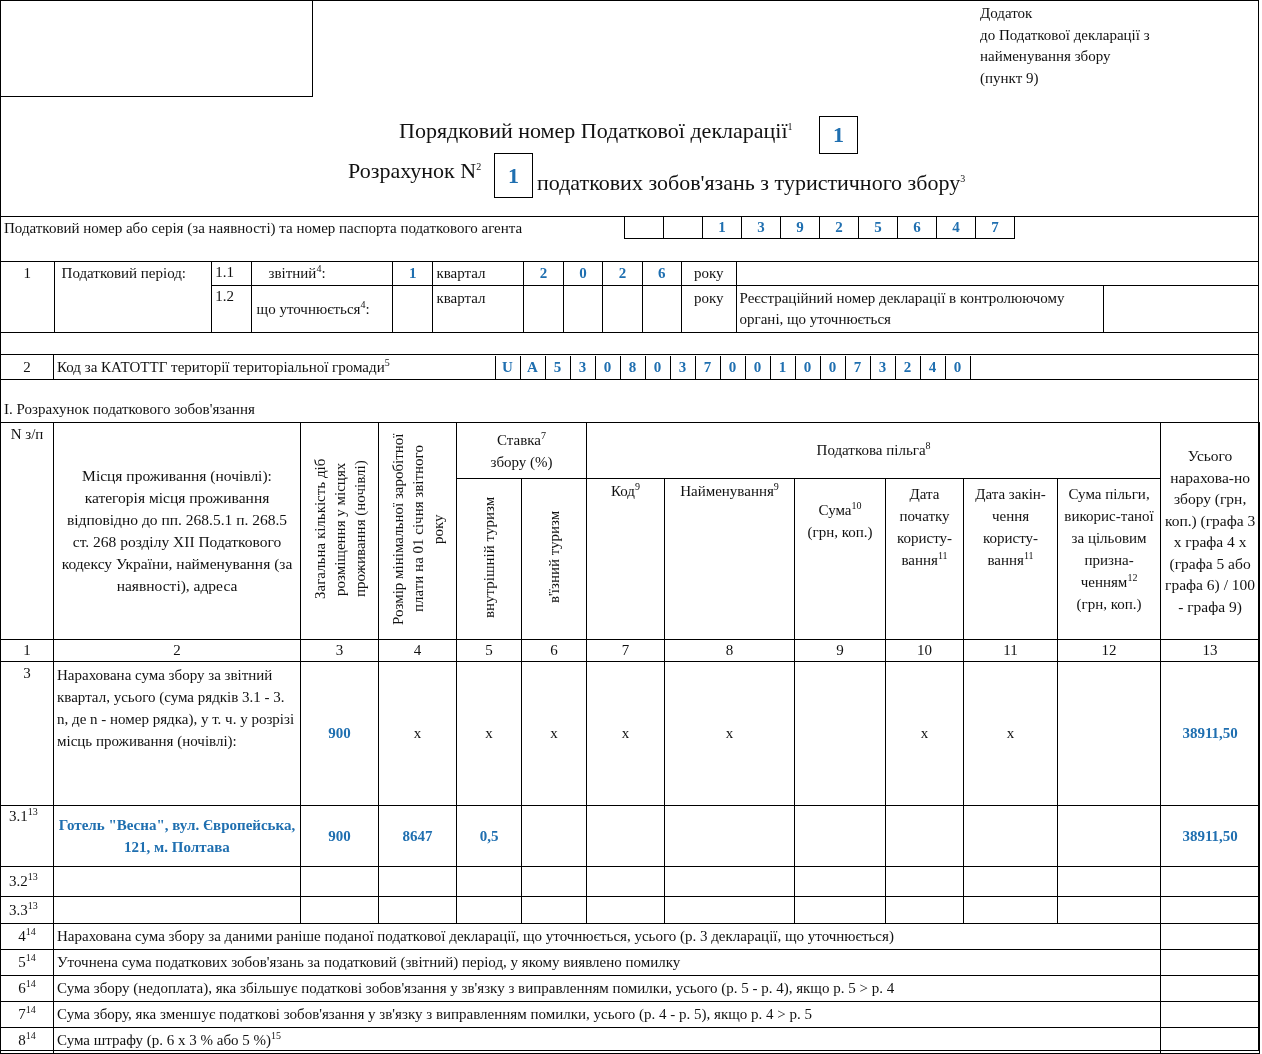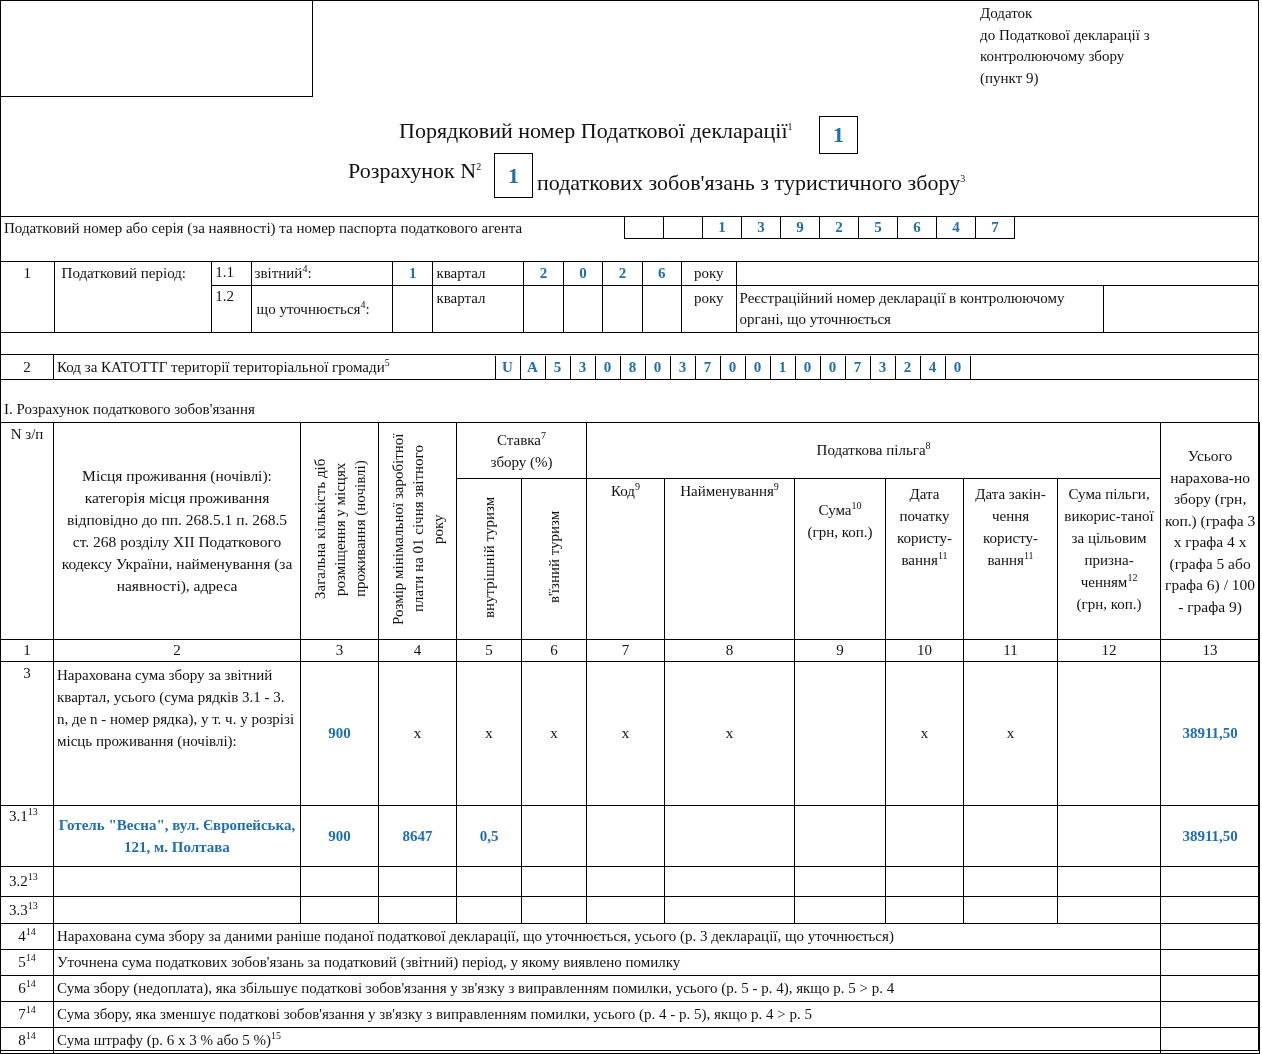--- a/index.html
+++ b/index.html
@@ -29,21 +29,21 @@
 <div class="frame"></div>
 
 <div class="abs stamp">
   <div class="txt">
   </div>
 </div>
 
 <div class="abs addendum">
   <div>Додаток</div>
   <div>до Податкової декларації з</div>
-  <div>контролюючому збору</div>
+  <div>найменування збору</div>
   <div>(пункт 9)</div>
 </div>
 
 <div class="abs title1">
   <span>Порядковий номер Податкової декларації</span><sup>1</sup>
 </div>
 <div class="box blue" style="left:819px; top:116px; width:39px; height:38px; line-height:36px;">1</div>
 
 <div class="abs title2">
   <span>Розрахунок N</span><sup>2</sup>
@@ -71,21 +71,21 @@
   </tr>
 </tbody>
   </table>
 
 <table style="left:0; top:261px; width:1259px;">
   <tbody>
       <tr style="height:24px;">
     <td rowspan="2" class="c" style="width:53px; vertical-align:top; padding-top:3px;">1</td>
     <td rowspan="2" style="width:156px; vertical-align:top; padding:3px 0 0 7px;">Податковий період:</td>
     <td style="width:39px; border-right:none; padding-left:3px; vertical-align:top; padding-top:2px;">1.1</td>
-    <td style="width:140px; padding-left:3px;"><span>звітний</span><sup>4</sup>:</td>
+    <td style="width:140px; padding-left:17px;"><span>звітний</span><sup>4</sup>:</td>
     <td class="c blue" style="width:40px;">1</td>
     <td style="width:90px; padding-left:3px;">квартал</td>
     <td class="c blue" style="width:39px;">2</td>
     <td class="c blue" style="width:39px;">0</td>
     <td class="c blue" style="width:39px;">2</td>
     <td class="c blue" style="width:39px;">6</td>
     <td class="c" style="width:54px;">року</td>
     <td colspan="2"></td>
   </tr>
   <tr style="height:47px;">

